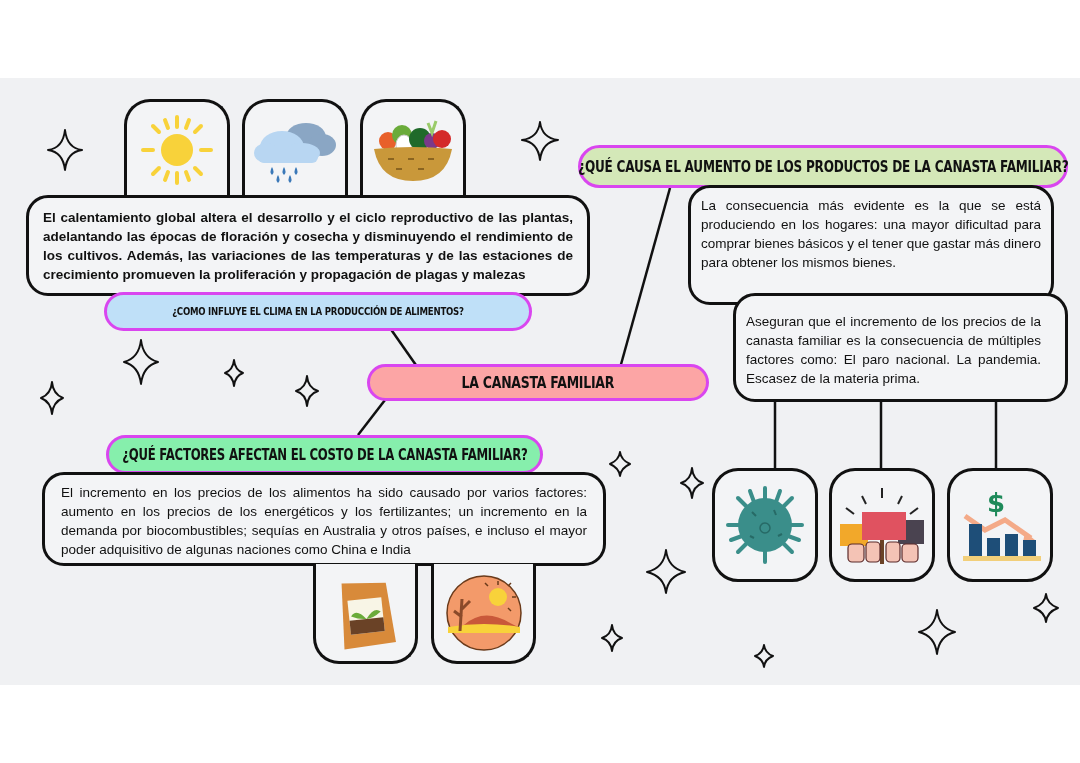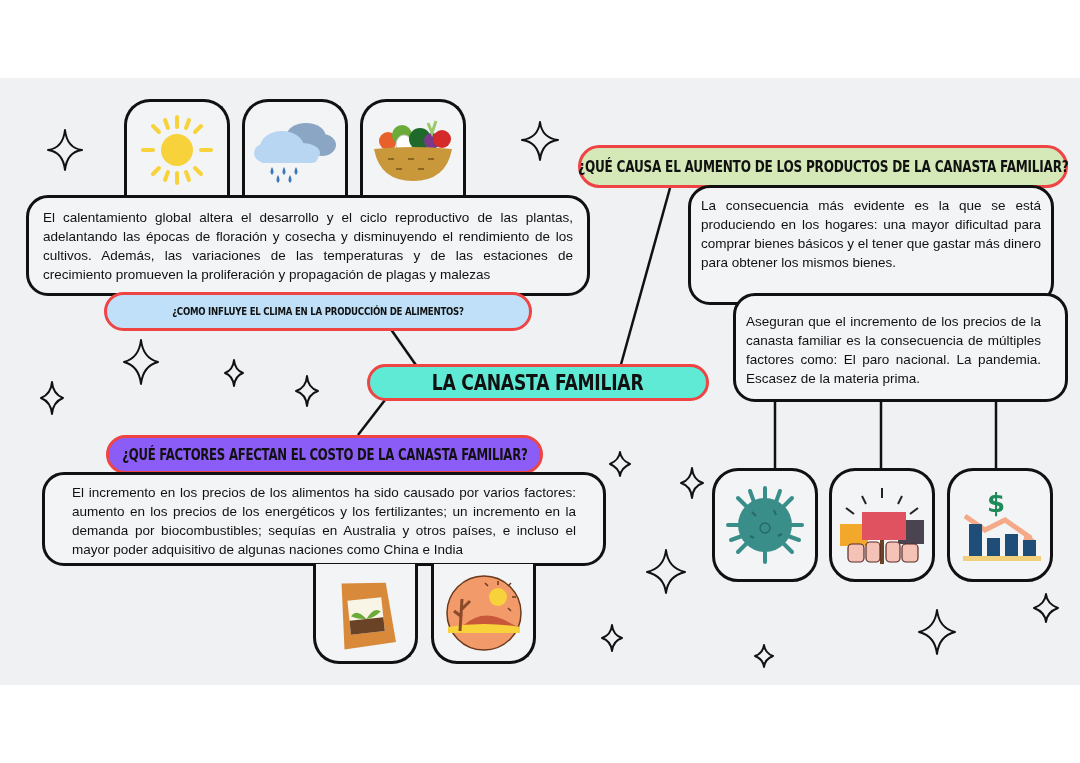--- a/index.html
+++ b/index.html
@@ -1,19 +1,19 @@
 <!DOCTYPE html>
 <html><head>
 <meta charset="utf-8">
 <style>
   html,body{margin:0;padding:0;background:#ffffff;}
   body{width:1080px;height:763px;position:relative;overflow:hidden;font-family:"Liberation Sans",sans-serif;}
   .canvas{position:absolute;left:0;top:78px;width:1080px;height:607px;background:#f0f1f3;}
   .box{position:absolute;border:3px solid #111;border-radius:22px;background:#f3f4f6;box-sizing:border-box;}
-  .pill{position:absolute;border:3px solid #ef4444;border-radius:22px;box-sizing:border-box;display:flex;align-items:center;justify-content:center;
+  .pill{position:absolute;border:3px solid #d946ef;border-radius:22px;box-sizing:border-box;display:flex;align-items:center;justify-content:center;
         font-family:"DejaVu Sans",sans-serif;font-weight:bold;color:#111;letter-spacing:-0.3px;transform-origin:center;}
   .pill span{display:inline-block;transform:scaleX(0.78);white-space:nowrap;}
   .text{font-size:13.5px;line-height:19px;color:#111;text-align:justify;text-align-last:left;}
   .iconbox{position:absolute;border:3px solid #111;border-radius:26px;background:#f3f4f6;box-sizing:border-box;display:flex;align-items:center;justify-content:center;}
   .iconbox.top{border-bottom:none;border-radius:26px 26px 0 0;}
   .iconbox.bottom{border-top:none;border-radius:0 0 26px 26px;}
   svg.lines{position:absolute;left:0;top:0;}
 </style>
 </head>
 <body>
@@ -98,37 +98,37 @@
       <g stroke="#8a6420" stroke-width="2">
           <line x1="20" y1="44" x2="26" y2="44"></line>
           <line x1="40" y1="44" x2="46" y2="44"></line>
           <line x1="60" y1="44" x2="66" y2="44"></line>
           <line x1="28" y1="54" x2="34" y2="54"></line>
           <line x1="50" y1="54" x2="56" y2="54"></line>
         </g>
     </svg>
   </div>
 
-  <div class="box text" style="left:26px;top:117px;width:564px;height:101px;padding:10px 14px;">
+  <div class="box text" style="left:26px;top:117px;width:564px;height:101px;padding:10px 14px;font-weight:bold;">
     <span>El calentamiento global altera el desarrollo y el ciclo reproductivo de las plantas, adelantando las épocas de floración y cosecha y disminuyendo el rendimiento de los cultivos. Además, las variaciones de las temperaturas y de las estaciones de crecimiento promueven la proliferación y propagación de plagas y malezas</span>
   </div>
 
   <div class="pill" style="left:104px;top:214px;width:428px;height:39px;background:#bfe0f8;font-size:11px;">
     <span>¿COMO INFLUYE EL CLIMA EN LA PRODUCCIÓN DE ALIMENTOS?</span>
   </div>
 
-  <div class="pill" style="left:367px;top:286px;width:342px;height:37px;background:#5eead4;font-size:22px;border-radius:20px;justify-content:center;">
+  <div class="pill" style="left:367px;top:286px;width:342px;height:37px;background:#fca5a5;font-size:16px;border-radius:20px;justify-content:center;">
     <span>LA CANASTA FAMILIAR</span>
   </div>
 
-  <div class="pill" style="left:106px;top:357px;width:437px;height:39px;background:#8b5cf6;font-size:15px;text-align:center;">
+  <div class="pill" style="left:106px;top:357px;width:437px;height:39px;background:#86efac;font-size:15px;text-align:center;">
     <span>¿QUÉ FACTORES AFECTAN EL COSTO DE LA CANASTA FAMILIAR?</span>
   </div>
 
-  <div class="box text" style="left:42px;top:394px;width:564px;height:94px;padding:8px 27px;">
+  <div class="box text" style="left:42px;top:394px;width:564px;height:94px;padding:8px 16px;">
     <span>El incremento en los precios de los alimentos ha sido causado por varios factores: aumento en los precios de los energéticos y los fertilizantes; un incremento en la demanda por biocombustibles; sequías en Australia y otros países, e incluso el mayor poder adquisitivo de algunas naciones como China e India</span>
   </div>
 
   <div class="iconbox bottom" style="left:313px;top:486px;width:105px;height:100px;">
     <svg width="70" height="76" viewBox="0 0 70 76">
       <path d="M14 6 L58 10 L62 70 L10 72 Z" fill="#d88a3a" transform="rotate(-6 35 40)"></path>
       <rect x="18" y="24" width="34" height="34" fill="#f8f5e6" transform="rotate(-6 35 40)"></rect>
       <rect x="18" y="44" width="34" height="14" fill="#6a4226" transform="rotate(-6 35 40)"></rect>
       <path d="M35 44 Q26 32 20 40 Q28 44 35 44Z M35 44 Q44 32 50 38 Q42 44 35 44Z" fill="#6aab3a" transform="rotate(-6 35 40)"></path>
     </svg>

